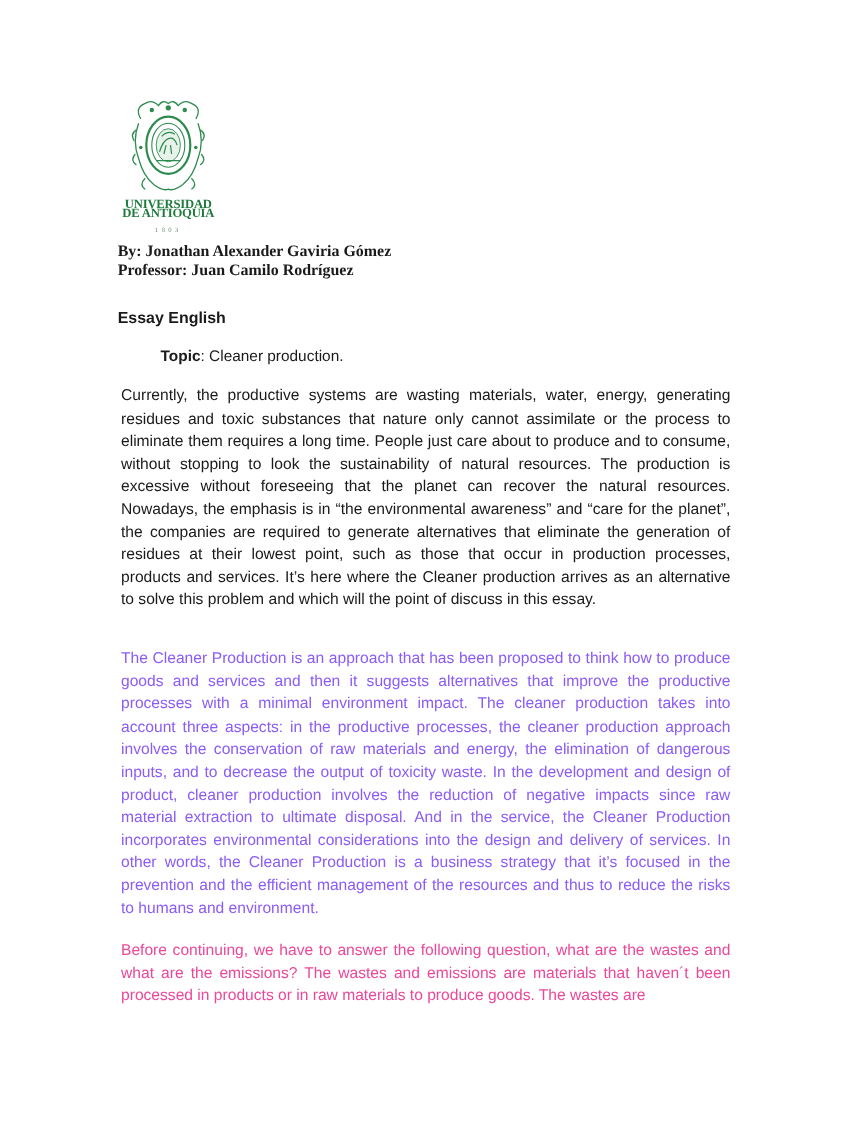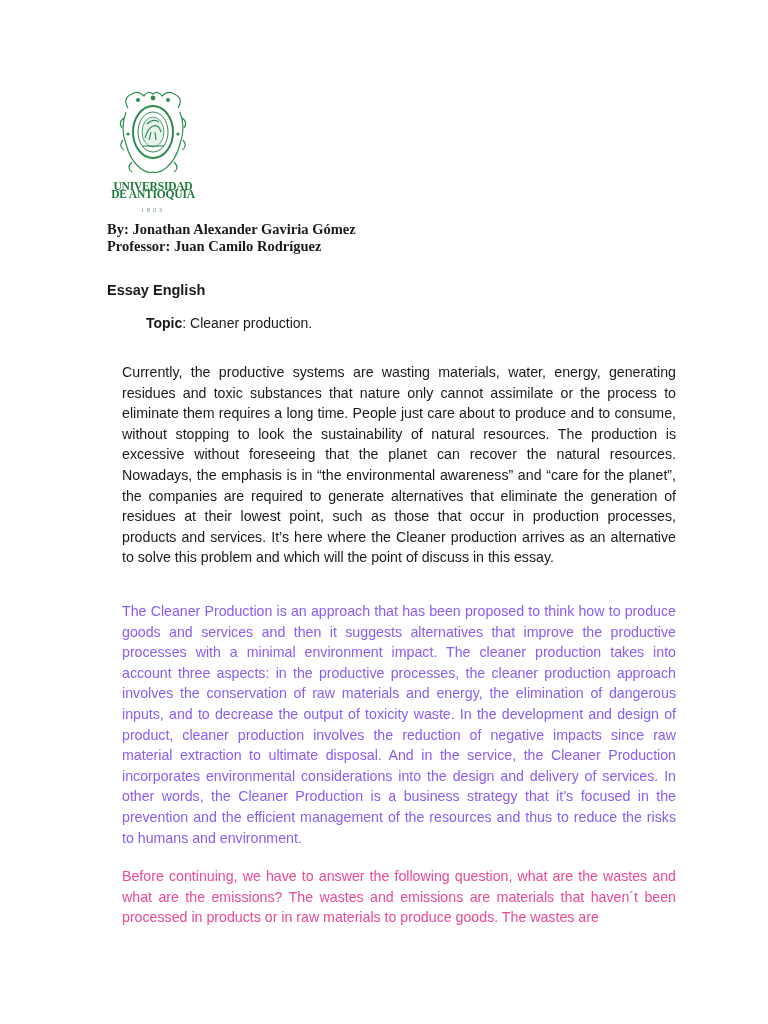--- a/index.html
+++ b/index.html
@@ -109,21 +109,21 @@
   }
   .topic b { font-weight: bold; }
   .para {
     position: absolute;
     left: 0;
     width: 554px;
     font-family: "Liberation Sans", sans-serif;
     font-size: 14.2px;
     line-height: 20.6px;
     text-align: justify;
-    margin: 15px;
+    margin: 3px;
   }
   .para.p1 { top: 347px; }
   .para.p2 { top: 586px; color: #8b5cf6; }
   .para.p3 { top: 851px; color: #ec4899; }
 </style>
 </head>
 <body>
 
 <div class="page">
 

